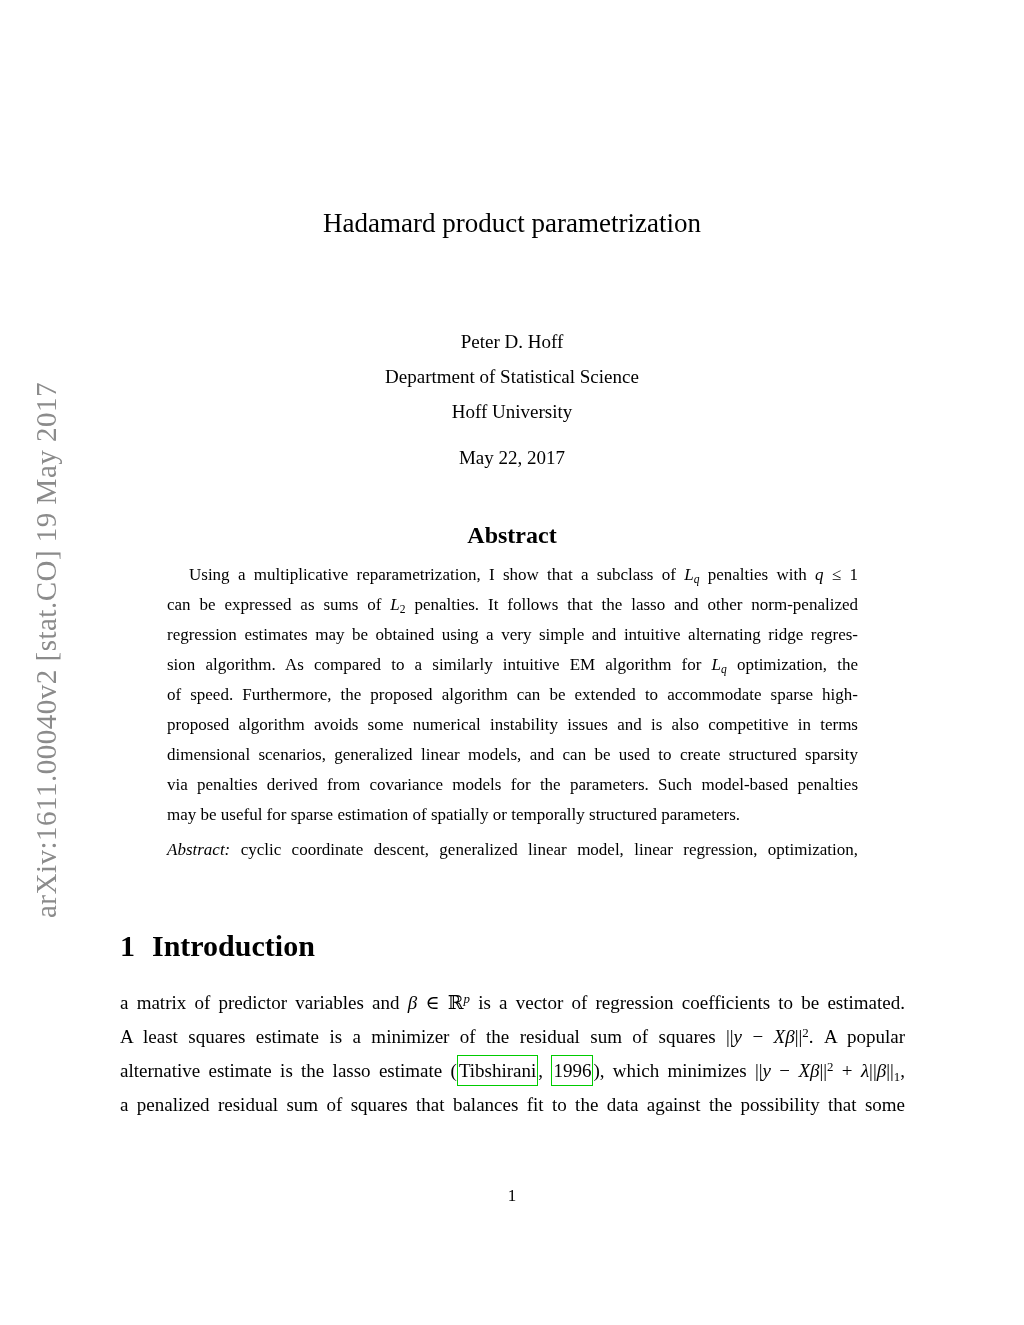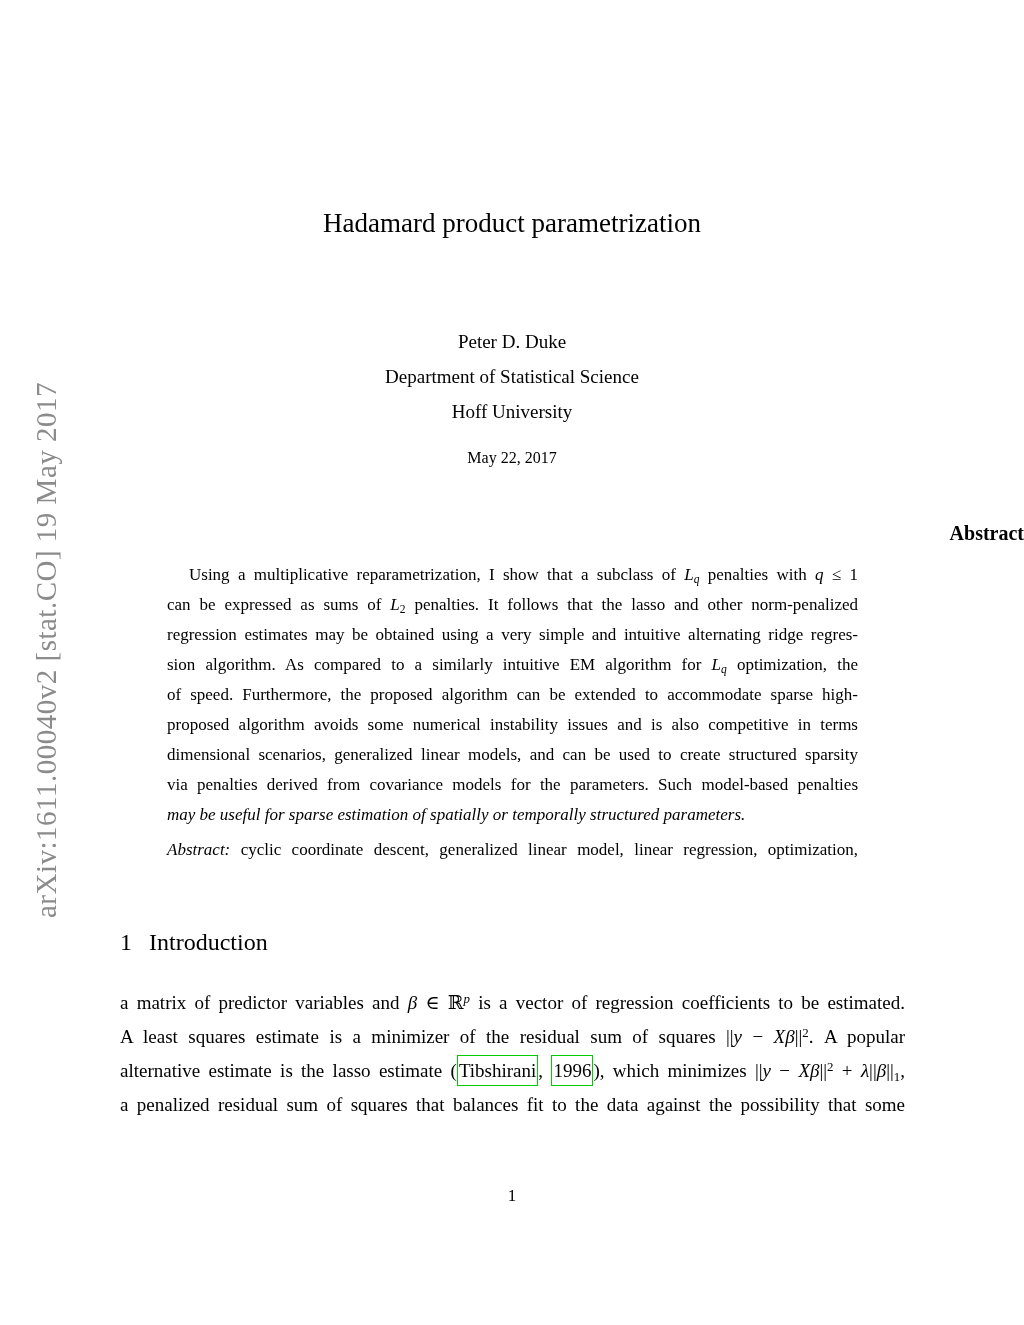--- a/index.html
+++ b/index.html
@@ -38,72 +38,72 @@
     top: 324px; left: 0; right: 0;
     text-align: center;
     font-size: 19px;
     line-height: 35px;
   }
 
   .date {
     position: absolute;
     top: 440px; left: 0; right: 0;
     text-align: center;
-    font-size: 16px;
+    font-size: 19px;
     line-height: 35px;
   }
 
   .abstract-heading {
     position: absolute;
     top: 522px; left: 0; right: 0;
-    text-align: right;
+    text-align: center;
     font-weight: bold;
-    font-size: 20px;
+    font-size: 24px;
   }
 
   .abstract-text {
     position: absolute;
     top: 560px; left: 167px; width: 691px;
     font-size: 17px;
     line-height: 30px;
   }
   .abstract-text .jline:first-child { text-indent: 22px; }
 
   .keywords {
     position: absolute;
     top: 835px; left: 167px; width: 691px;
     font-size: 17px;
     line-height: 30px;
   }
 
   .section-heading {
     position: absolute;
     top: 929px; left: 120px;
-    font-size: 24px;
-    font-weight: normal;
+    font-size: 30px;
+    font-weight: bold;
   }
   .section-heading .sec-num { display: inline-block; margin-right: 17px; }
 
   .body-text {
     position: absolute;
     top: 986px; left: 120px; width: 785px;
     font-size: 19px;
     line-height: 34px;
   }
 
   .page-number {
     position: absolute;
     top: 1186px; left: 0; right: 0;
     text-align: center;
     font-size: 17px;
   }
 
   
   .jline { text-align: justify; text-align-last: justify; }
-  .jline.last { text-align-last: left; font-style: italic; }
+  .jline.last { text-align-last: left; }
 
   sup, sub {
     font-size: 68%;
     line-height: 0;
     position: relative;
     vertical-align: baseline;
   }
   sup { top: -0.45em; }
   sub { top: 0.28em; }
 
@@ -118,21 +118,21 @@
 
 <div class="page">
 
   <div class="watermark">arXiv:1611.00040v2  [stat.CO]  19 May 2017</div>
 
   <div class="title">
     <div>Hadamard product parametrization</div>
   </div>
 
   <div class="authors">
-    <div>Peter D. Duke</div>
+    <div>Peter D. Hoff</div>
     <div>Department of Statistical Science</div>
     <div>Hoff University</div>
   </div>
 
   <div class="date">May 22, 2017</div>
 
   <div class="abstract-heading">Abstract</div>
 
   <div class="abstract-text">
       <div class="jline">Using a multiplicative reparametrization, I show that a subclass of <i>L</i><sub><i>q</i></sub> penalties with <i>q</i> ≤ 1</div>

